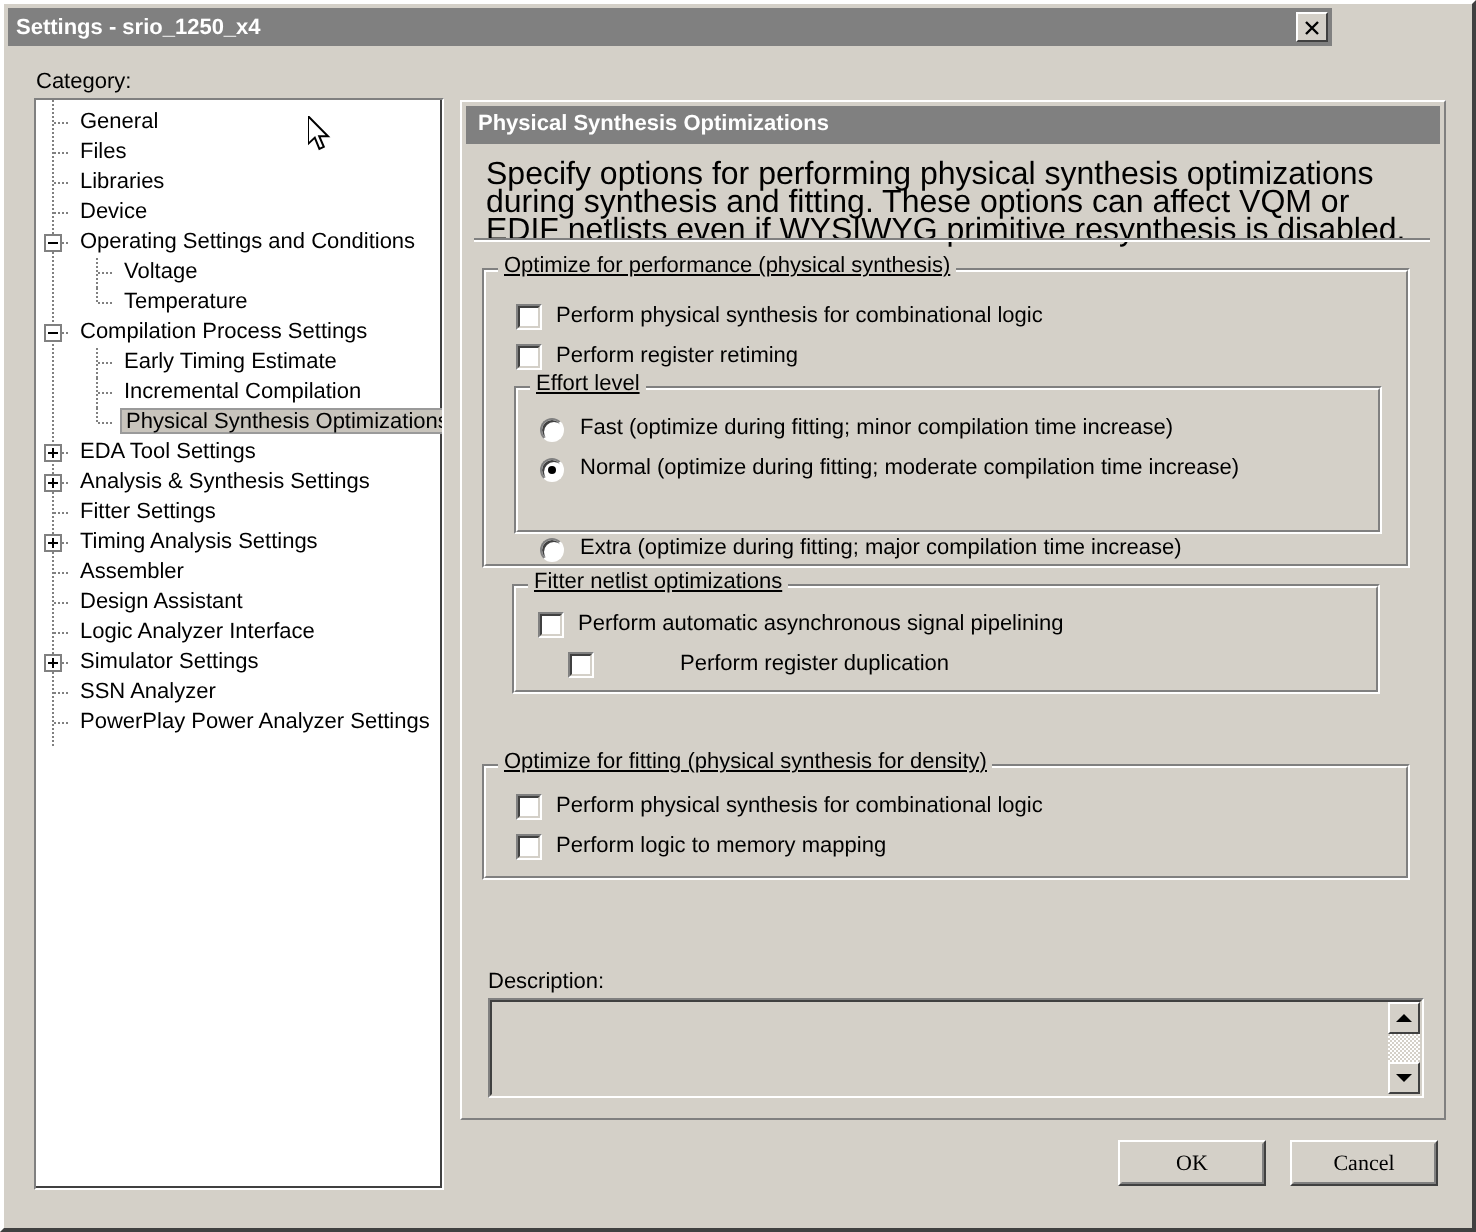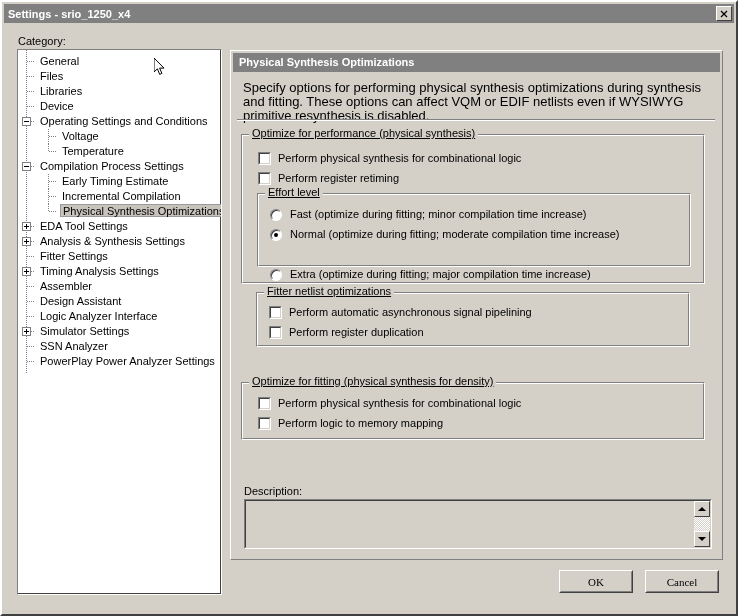--- a/index.html
+++ b/index.html
@@ -23,21 +23,21 @@
     border-left: 2px solid #ffffff;
     border-right: 2px solid #404040;
     border-bottom: 2px solid #404040;
     overflow: hidden;
   }
   
   #titlebar {
     position: absolute;
     left: 2px;
     top: 2px;
-    width: 730px;
+    width: 662px;
     height: 19px;
     background: #808080;
     display: flex;
     align-items: center;
   }
   #title-text {
     color: #ffffff;
     font-weight: bold;
     font-size: 11px;
     padding-left: 4px;
@@ -184,21 +184,21 @@
     font-size: 11px;
     line-height: 19px;
     padding-left: 6px;
     box-sizing: border-box;
   }
   #panel-desc {
     position: absolute;
     left: 12px;
     top: 30px;
     width: 460px;
-    font-size: 13px;
+    font-size: 16px;
     line-height: 14px;
   }
   #panel-rule {
     position: absolute;
     left: 6px;
     top: 68px;
     width: 478px;
     border-top: 1px solid #808080;
     border-bottom: 1px solid #ffffff;
     height: 0;
@@ -566,21 +566,21 @@
     </div>
 
     <div class="groupbox" style="left:25px; top:241px; width:434px; height:55px;">
       <div class="groupbox-inner"></div>
       <div class="group-title">Fitter netlist optimizations</div>
 
       <div class="optrow" style="left:12px; top:12px;">
         <span class="cbox"></span>
         <span>Perform automatic asynchronous signal pipelining</span>
       </div>
-      <div class="optrow" style="left:12px; top:32px;">
+      <div class="optrow" style="left:27px; top:32px;gap:36px;">
         <span class="cbox"></span>
         <span>Perform register duplication</span>
       </div>
     </div>
 
     <div class="groupbox" style="left:10px; top:331px; width:464px; height:58px;">
       <div class="groupbox-inner"></div>
       <div class="group-title">Optimize for fitting (physical synthesis for density)</div>
 
       <div class="optrow" style="left:16px; top:13px;">

